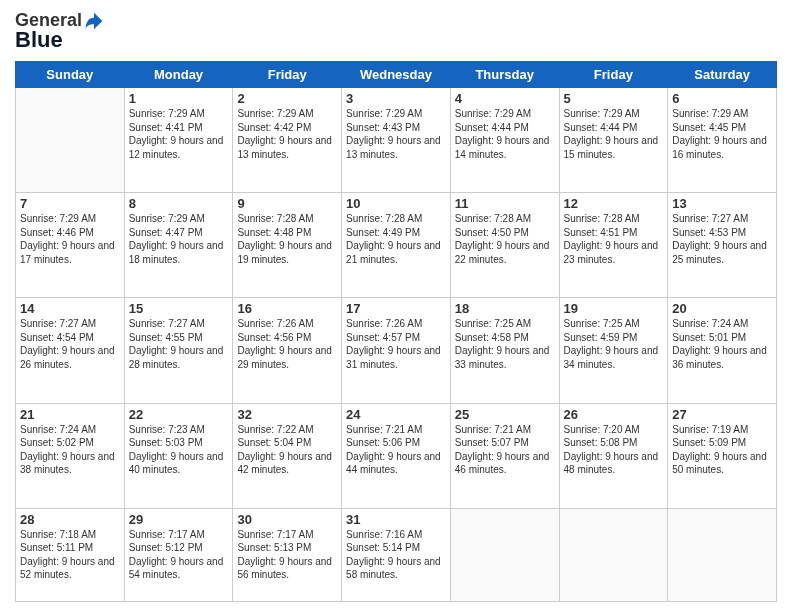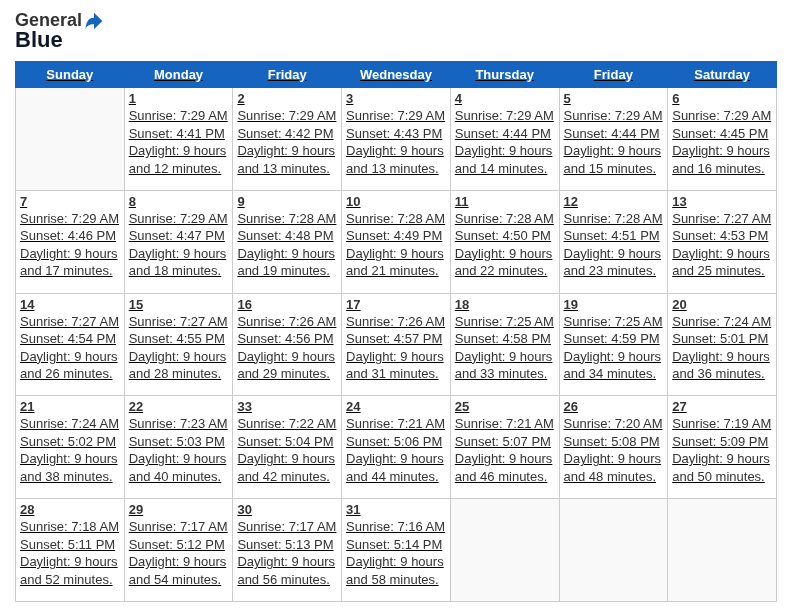--- a/index.html
+++ b/index.html
@@ -36,21 +36,20 @@
       color: #333;
     }
     .calendar-subtitle {
       font-size: 14px;
       color: #555;
     }
     table {
       width: 100%;
       border-collapse: collapse;
       flex: 1;
-      text-decoration: underline;
     }
     .day-header {
       background-color: #1565c0;
       color: white;
       text-align: center;
       padding: 5px 2px;
       font-size: 13px;
       font-weight: bold;
       border: 1px solid #1565c0;
     }
@@ -61,21 +60,21 @@
       width: calc(100% / 7);
       height: 88px;
     }
     .day-number {
       font-size: 13px;
       font-weight: bold;
       color: #333;
       margin-bottom: 1px;
     }
     .day-info {
-      font-size: 13px;
+      font-size: 10px;
       color: #333;
       line-height: 1.35;
     }
     td.empty {
       background: #f9f9f9;
     }
     tr:last-child td {
       height: 78px;
       margin-left: 29px;
     }
@@ -205,21 +204,21 @@
         <tr>
           <td>
             <div class="day-number">21</div>
             <div class="day-info">Sunrise: 7:24 AM<br>Sunset: 5:02 PM<br>Daylight: 9 hours and 38 minutes.</div>
           </td>
           <td>
             <div class="day-number">22</div>
             <div class="day-info">Sunrise: 7:23 AM<br>Sunset: 5:03 PM<br>Daylight: 9 hours and 40 minutes.</div>
           </td>
           <td>
-            <div class="day-number">33</div>
+            <div class="day-number">32</div>
             <div class="day-info">Sunrise: 7:22 AM<br>Sunset: 5:04 PM<br>Daylight: 9 hours and 42 minutes.</div>
           </td>
           <td>
             <div class="day-number">24</div>
             <div class="day-info">Sunrise: 7:21 AM<br>Sunset: 5:06 PM<br>Daylight: 9 hours and 44 minutes.</div>
           </td>
           <td>
             <div class="day-number">25</div>
             <div class="day-info">Sunrise: 7:21 AM<br>Sunset: 5:07 PM<br>Daylight: 9 hours and 46 minutes.</div>
           </td>

